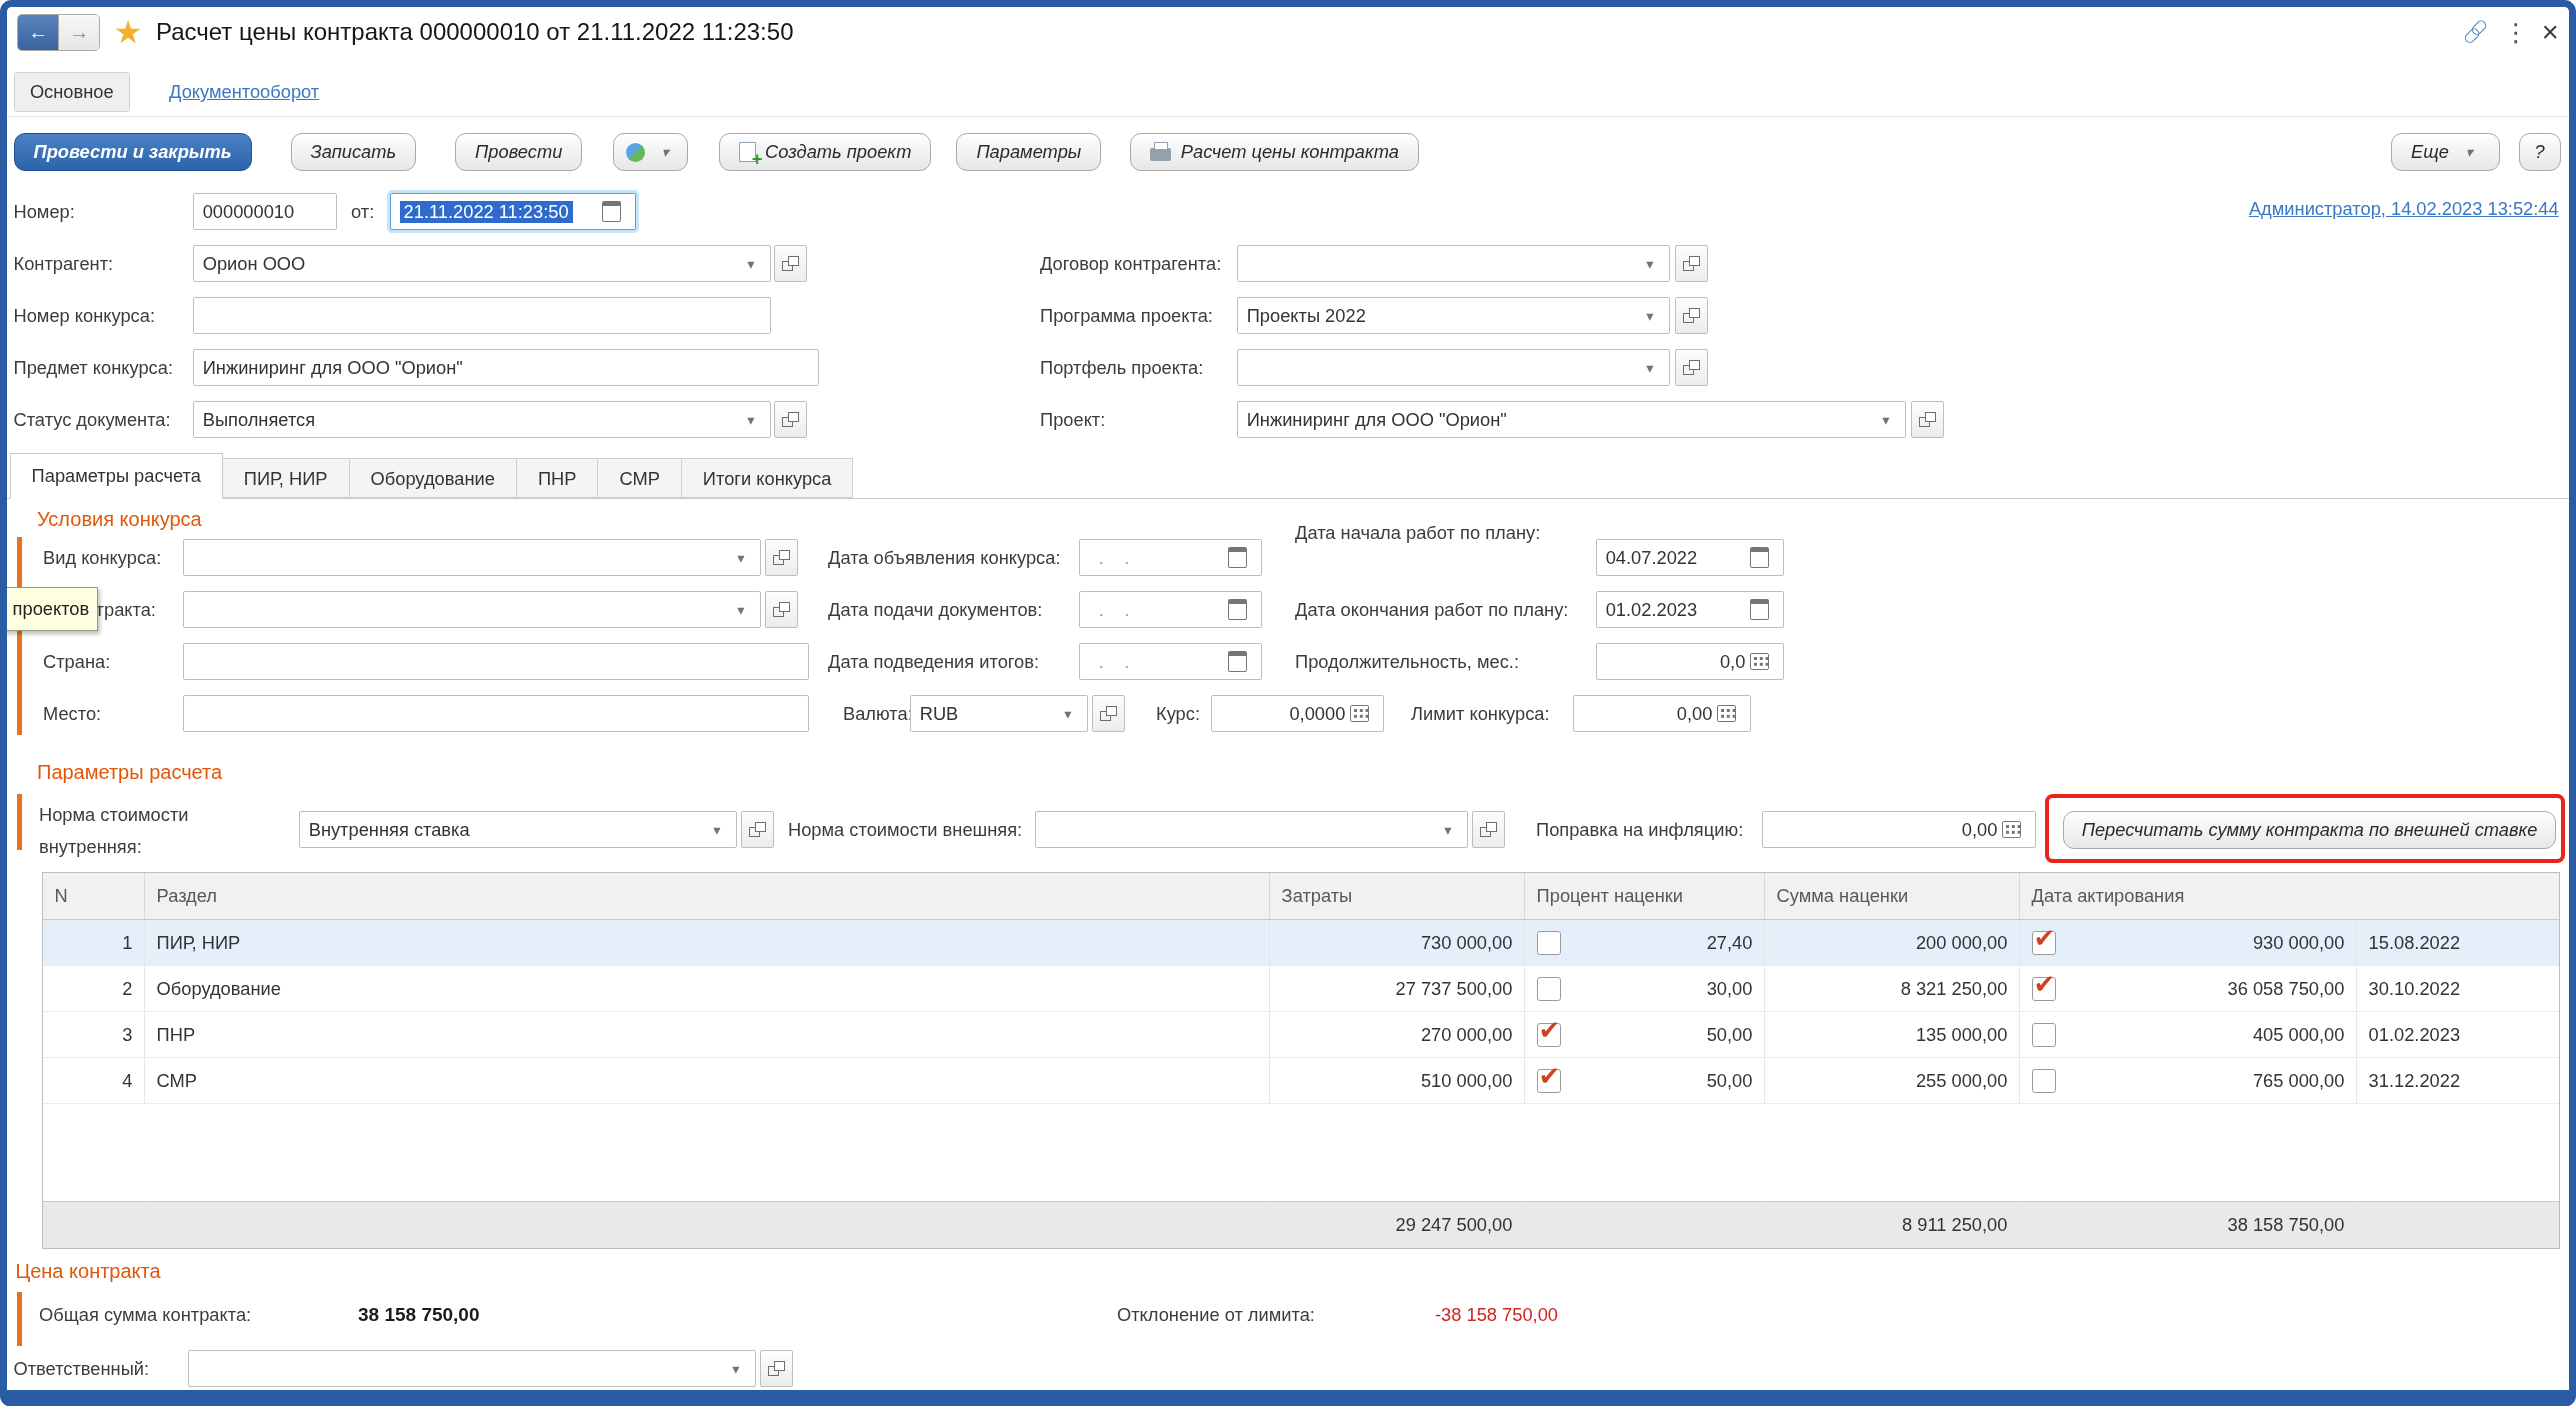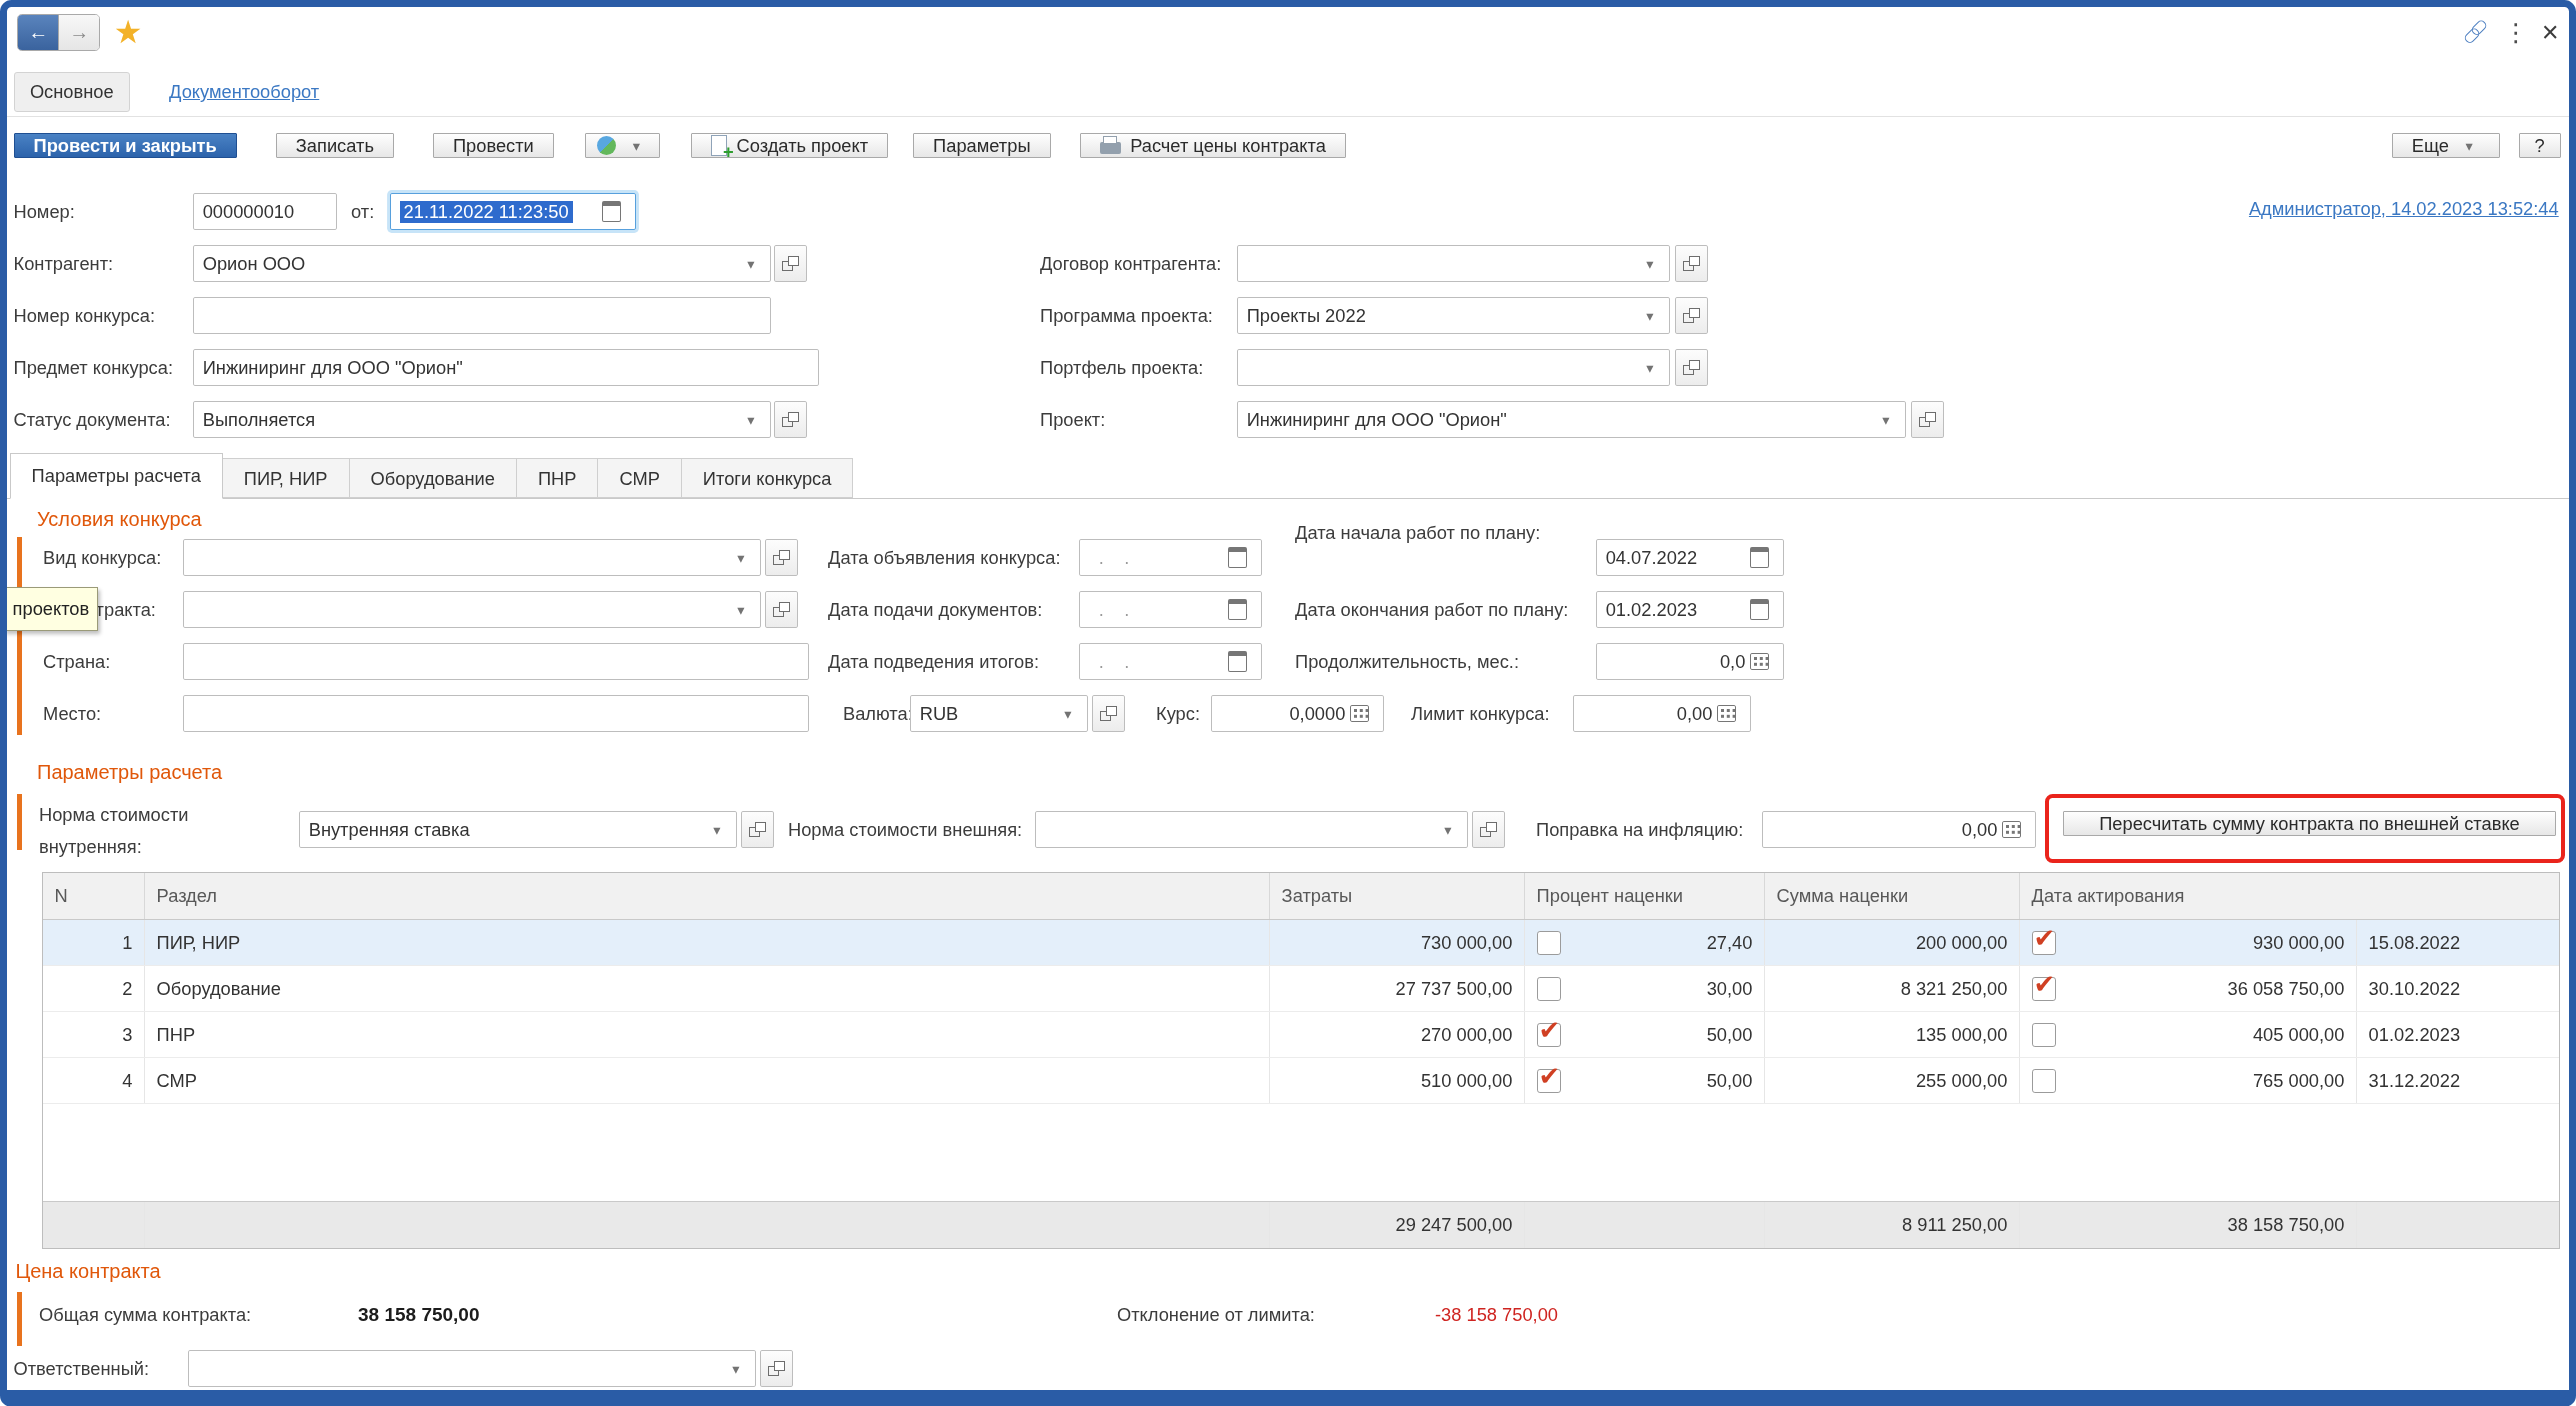--- a/index.html
+++ b/index.html
@@ -15,21 +15,21 @@
   .seltext{background:#2e6bcd;color:#fff;padding:1.9px 3.9px;}
   .dd{width:21px;text-align:center;color:#737373;font-size:14.4px;flex:none;cursor:pointer;}
   .ibtn{width:29px;height:100%;display:flex;align-items:center;justify-content:center;flex:none;cursor:pointer;}
   .btn-open{position:absolute;width:33px;height:37px;border:1px solid #bdbdbd;background:linear-gradient(#fdfdfd,#ececec);border-radius:1.9px;display:flex;align-items:center;justify-content:center;box-sizing:border-box;cursor:pointer;}
   .ico-open{position:relative;width:17.3px;height:15.4px;}
   .ico-open::before{content:"";position:absolute;left:0;bottom:0;width:9.6px;height:8.7px;border:1.9px solid #6d6d6d;}
   .ico-open::after{content:"";position:absolute;right:0;top:0;width:9.6px;height:8.7px;border:1.9px solid #6d6d6d;background:#fff;}
   .ico-cal{width:17.3px;height:14.4px;border:1.9px solid #767676;border-top:5.8px solid #767676;border-radius:1.9px;}
   .ico-calc{position:relative;width:17.3px;height:14.4px;border:1.9px solid #767676;border-radius:1.9px;}
   .ico-calc::after{content:"";position:absolute;left:2.9px;top:2.9px;width:2.9px;height:2.9px;background:#767676;box-shadow:5.8px 0 #767676,11.6px 0 #767676,0 5.8px #767676,5.8px 5.8px #767676,11.6px 5.8px #767676;}
-  .btn{height:25px;padding:0 19px;border:1px solid #a9a9a9;border-radius:1px;background:linear-gradient(#fefefe,#e7e7e7);font-size:18.3px;color:#2b2b2b;display:inline-flex;align-items:center;gap:9.6px;cursor:pointer;box-sizing:border-box;white-space:nowrap;}
+  .btn{height:38px;padding:0 19px;border:1px solid #a9a9a9;border-radius:11px;background:linear-gradient(#fefefe,#e7e7e7);font-size:18.3px;color:#2b2b2b;display:inline-flex;align-items:center;gap:9.6px;cursor:pointer;box-sizing:border-box;white-space:nowrap;font-style:italic;}
   .btn.primary{background:linear-gradient(#4a82c4,#2c63ab);border-color:#1f4f92;color:#fff;font-weight:bold;}
   .titlebar{position:absolute;top:13.5px;left:17.3px;right:17.3px;display:flex;align-items:center;gap:13.5px;z-index:5;}
   .navgroup{display:flex;border:1px solid #a9a9a9;border-radius:4.8px;overflow:hidden;}
   .navbtn{width:40px;height:35px;display:flex;align-items:center;justify-content:center;font-size:20px;cursor:pointer;}
   .navbtn.back{background:linear-gradient(#5a84bd,#3a639e);color:#fff;}
   .navbtn.fwd{background:linear-gradient(#f7f7f7,#e6e6e6);color:#8a8a8a;border-left:1px solid #a9a9a9;}
   .star{color:#f3b229;font-size:32px;line-height:32px;}
   .wtitle{font-size:24px;color:#161616;}
   .ico-link{position:relative;width:27px;height:27px;cursor:pointer;}
   .ico-link::before,.ico-link::after{content:"";position:absolute;width:13.5px;height:7.7px;border:1.9px solid #4d7fc0;border-radius:4.8px;transform:rotate(-45deg);}
@@ -81,20 +81,21 @@
   <div class="titlebar">
     <div class="navgroup">
       <div class="navbtn back">
           <span>←</span>
         </div>
       <div class="navbtn fwd">
           <span>→</span>
         </div>
     </div>
     <span class="star">★</span>
+    <span class="wtitle">Расчет цены контракта 000000010 от 21.11.2022 11:23:50</span>
     <span style="flex:1"></span>
     <span class="ico-link"></span>
     <span class="kebab">⋮</span>
     <span class="closex">×</span>
   </div>
 
   <div class="navrow">
     <span class="maintab">Основное</span>
     <span class="link">Документооборот</span>
   </div>

